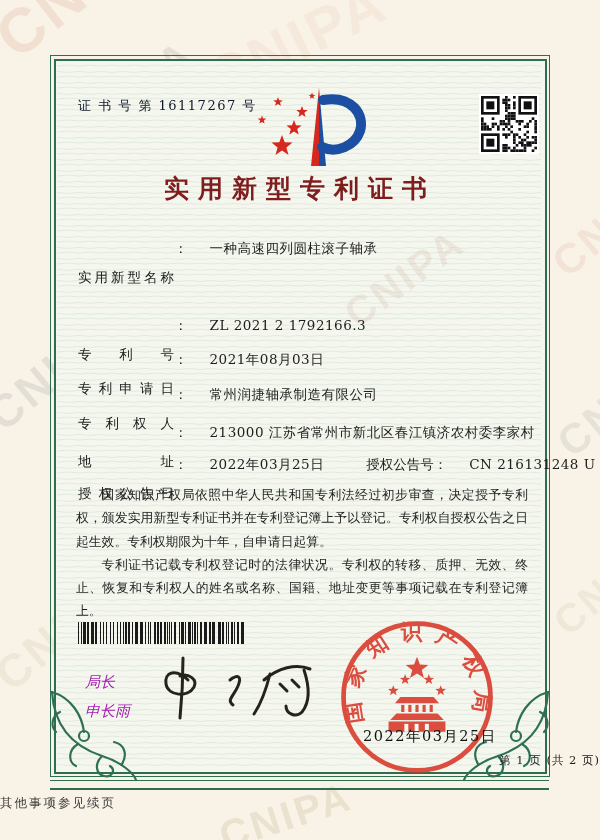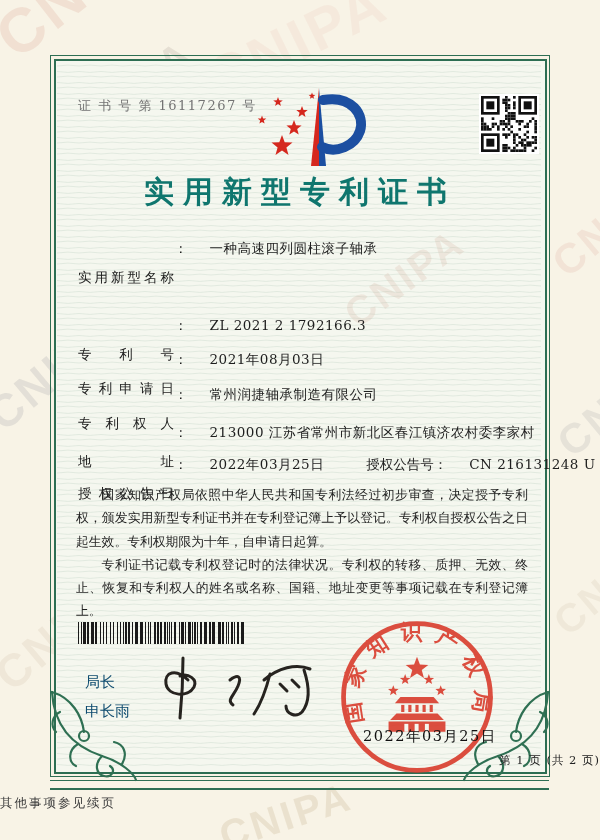--- a/index.html
+++ b/index.html
@@ -13,35 +13,35 @@
   .frame-outer{position:absolute;left:50px;top:55px;width:498px;height:720px;
       border:1.2px solid #2d6e53;z-index:2;}
   .frame-inner{position:absolute;left:54px;top:59px;width:489px;height:711px;
       border:2.6px solid #2d6e53;background:#f5f7ef;z-index:2;}
   .frame-band{position:absolute;left:50px;top:780px;width:499px;height:7px;
       border-top:1px solid #2d6e53;border-bottom:2.5px solid #2d6e53;z-index:2;}
   .guilloche{position:absolute;left:57px;top:62px;z-index:2;pointer-events:none;}
   .flourish{position:absolute;z-index:4;}
   
   .content{position:absolute;inset:0;z-index:5;}
-  .cert-no{position:absolute;left:78px;top:97px;font-size:13px;letter-spacing:1.5px;color:#737373;}
+  .cert-no{position:absolute;left:78px;top:97px;font-size:13px;letter-spacing:1.5px;color:#0f172a;}
   .logo{position:absolute;left:248px;top:84px;}
   .qr{position:absolute;left:479px;top:94px;background:#fff;padding:2px;}
   .title{position:absolute;left:0;right:0;top:172px;text-align:center;
-      font-size:30px;font-weight:700;letter-spacing:9px;color:#0f766e;}
+      font-size:25px;font-weight:700;letter-spacing:9px;color:#7f1d1d;}
   .row{position:absolute;left:78px;right:58px;font-size:13.5px;color:#1d1d1d;white-space:nowrap;}
   .lbl{display:inline-block;width:96px;text-align:justify;text-align-last:justify;vertical-align:top;margin-top:29px;}
   .colon{display:inline-block;}
   .val{margin-left:22px;letter-spacing:.5px;}
   .grant-group{margin-left:42px;}
   .paras{position:absolute;left:76px;top:483px;width:452px;font-size:12.8px;
       line-height:1.82;color:#1f1f1f;text-align:justify;}
   .paras p{margin:0;text-indent:2em;}
   .barcode{position:absolute;left:78px;top:622px;}
-  .director{position:absolute;left:85px;top:668px;font-size:15px;color:#0c4a6e;line-height:1.9;}
+  .director{position:absolute;left:85px;top:668px;font-size:15px;color:#a21caf;line-height:1.9;font-style:italic;}
   .signature{position:absolute;left:136px;top:650px;}
   .seal{position:absolute;left:338px;top:618px;mix-blend-mode:multiply;opacity:.9;}
   .seal-date{position:absolute;left:363px;top:727px;font-size:14.5px;letter-spacing:1.5px;color:#111;z-index:6;}
   .page-info{position:absolute;left:0;right:0;top:753px;text-align:right;font-size:11.5px;color:#222;letter-spacing:1px;}
   .footer-note{position:absolute;left:0;right:0;top:795px;font-size:12.5px;color:#3a3a3a;letter-spacing:2px;}
 </style>
 </head>
 <body>
 
 <div class="page">

